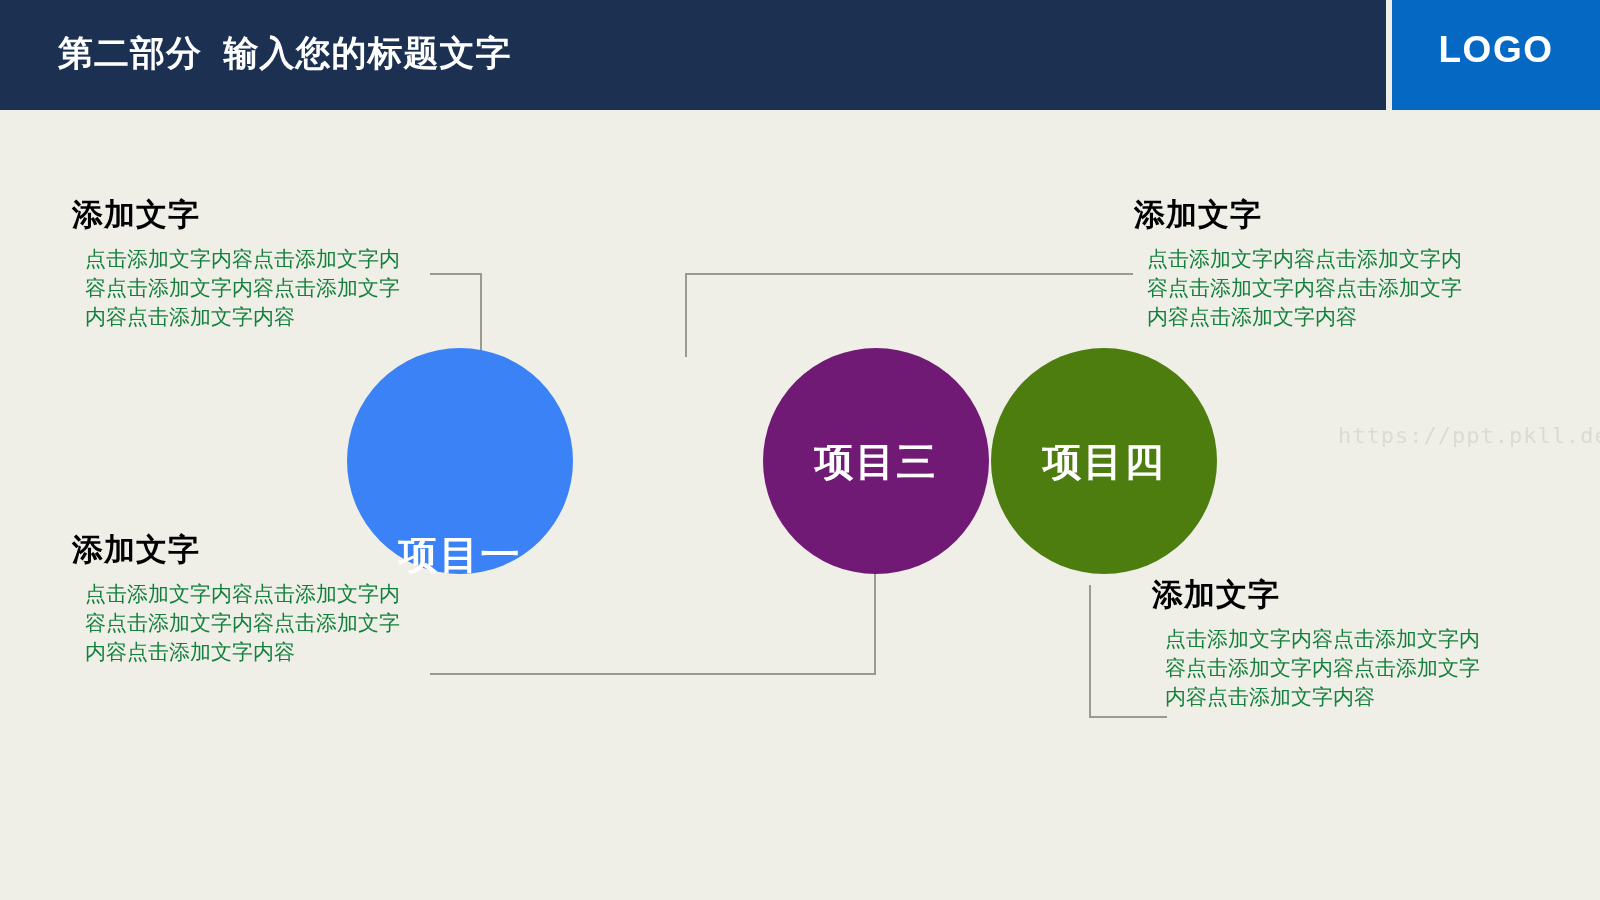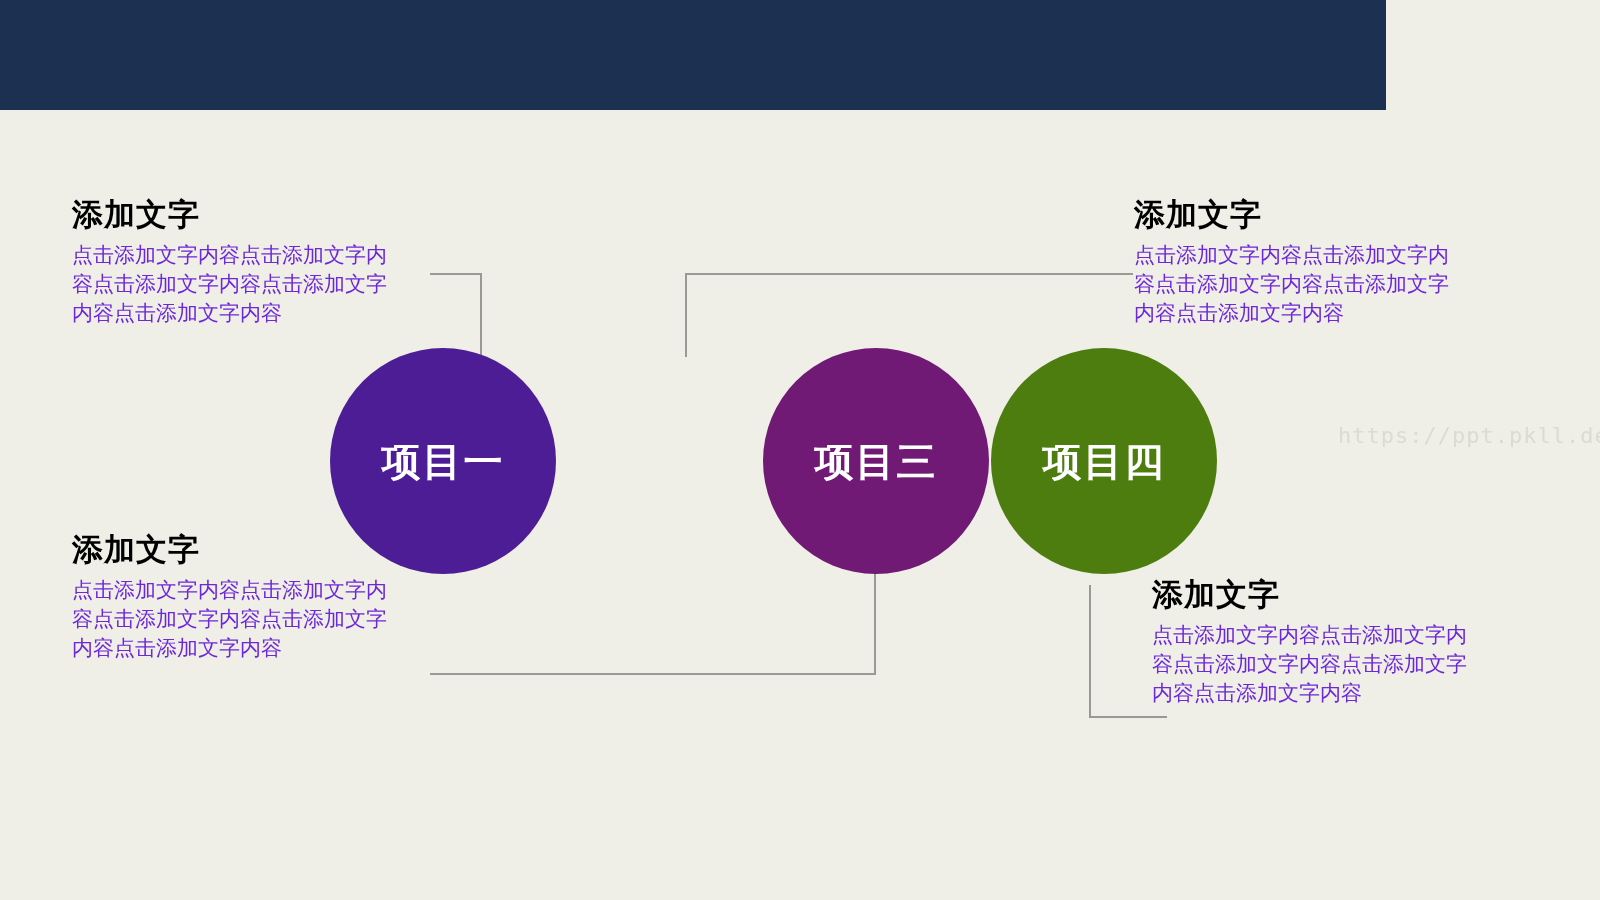--- a/index.html
+++ b/index.html
@@ -80,40 +80,40 @@
     height: 226px;
     top: 348px;
   }
   .circle-label {
     font-size: 39px;
     font-weight: bold;
     color: #FFFFFF;
     letter-spacing: 2px;
     line-height: 1;
   }
-  .circle-1 { left: 330px; background: #4c1d95; z-index: 3; }
+  .circle-1 { left: 347px; background: #3b82f6; z-index: 3; align-items: flex-end; }
   .circle-2 { left: 550px; background: #1B3D63; z-index: 4; }
   .circle-3 { left: 763px; background: #701a75; z-index: 5; }
   .circle-4 { left: 991px; background: #4d7c0f; z-index: 6; }
 
   
   .txt-block { position: absolute; }
   .txt-head {
     font-size: 31px;
     font-weight: bold;
     color: #000000;
     line-height: 1.1;
     margin: 0 0 9px 0;
     letter-spacing: 1px;
   }
   .txt-body {
     font-size: 21px;
-    color: #6d28d9;
+    color: #15803d;
     line-height: 1.37;
-    margin: 0;
+    margin: 13px;
     letter-spacing: 0px;
   }
 
   .block-tl { left: 72px; top: 198px; width: 325px; }
   .block-bl { left: 72px; top: 533px; width: 325px; }
   .block-tr { left: 1134px; top: 198px; width: 325px; }
   .block-br { left: 1152px; top: 578px; width: 325px; }
 
   .block-bl .txt-body,
   .block-tl .txt-body { width: 320px; }
@@ -132,20 +132,24 @@
     z-index: 2;
     white-space: nowrap;
   }
 </style>
 </head>
 <body>
 
 <div class="slide">
 
   <div class="header-bar"></div>
+  <div class="header-title">第二部分  输入您的标题文字</div>
+  <div class="header-logo-box">
+    <div class="header-logo-text">LOGO</div>
+  </div>
 
   <div class="conn conn-h" style="left:430px; top:273px; width:52px;"></div>
   <div class="conn conn-v" style="left:480px; top:273px; height:84px;"></div>
 
   <div class="conn conn-v" style="left:685px; top:273px; height:84px;"></div>
   <div class="conn conn-h" style="left:685px; top:273px; width:448px;"></div>
 
   <div class="conn conn-v" style="left:874px; top:565px; height:110px;"></div>
   <div class="conn conn-h" style="left:430px; top:673px; width:446px;"></div>
 

